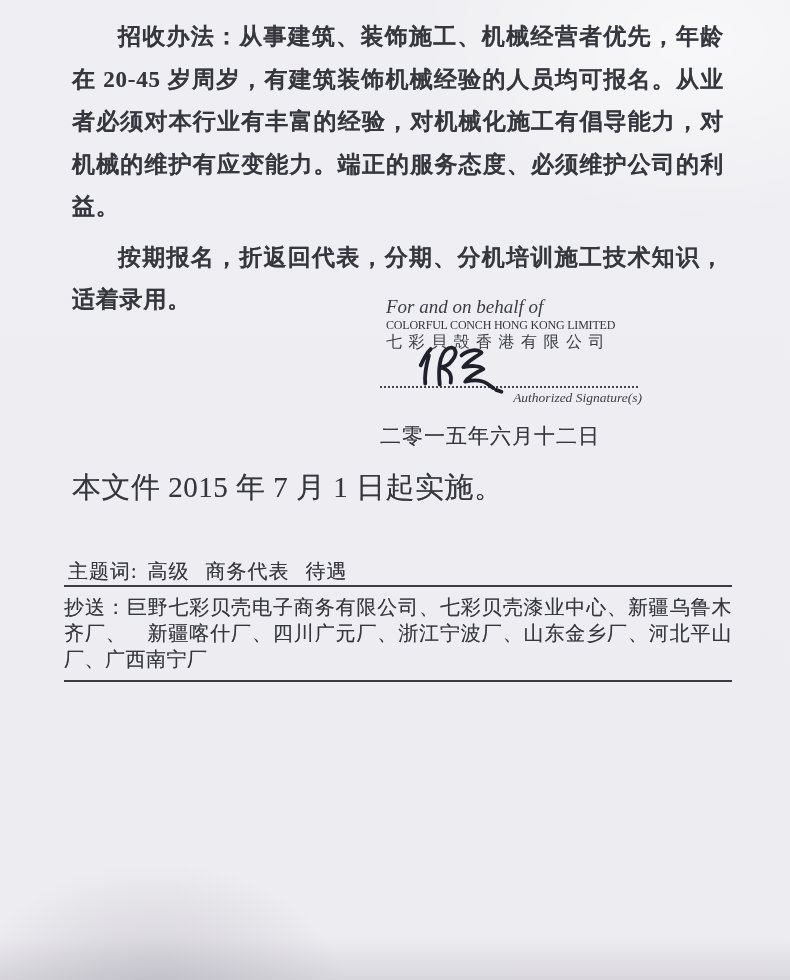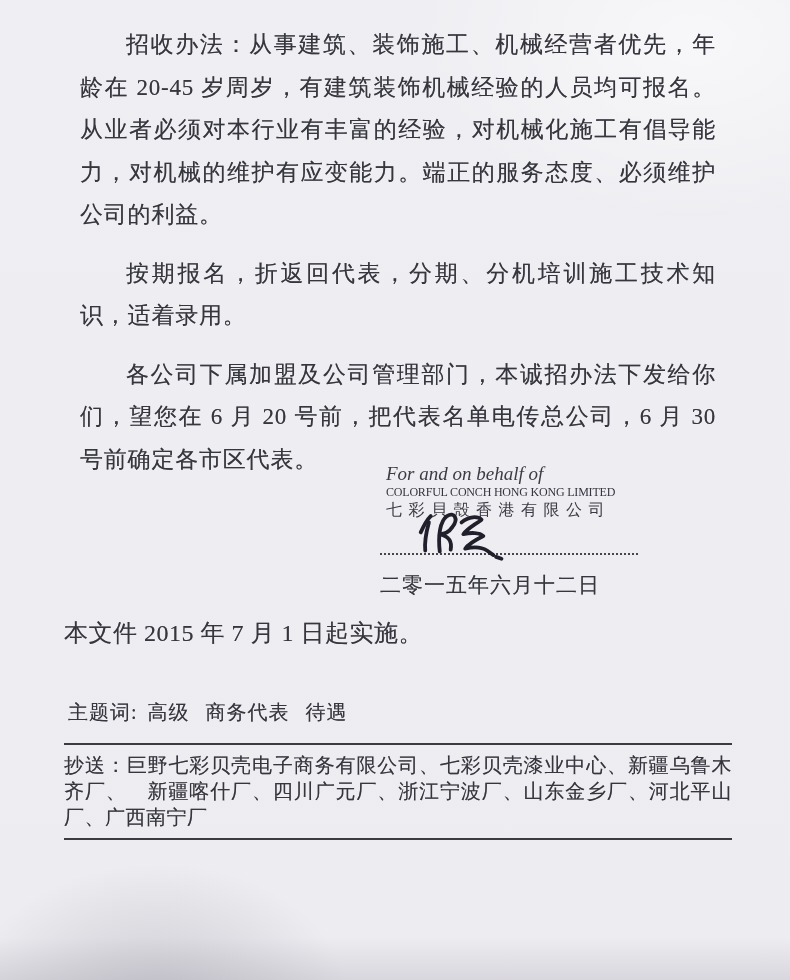--- a/index.html
+++ b/index.html
@@ -12,27 +12,28 @@
     position:relative;width:790px;height:980px;
     color:#36363e;
     background:
       radial-gradient(ellipse 280px 200px at 20% 102%, rgba(152,149,162,.38), rgba(152,149,162,0) 68%),
       linear-gradient(to top, rgba(168,165,177,.30), rgba(168,165,177,0) 42px),
       radial-gradient(ellipse 400px 260px at 88% 4%, rgba(255,255,255,.55), rgba(255,255,255,0) 70%),
       linear-gradient(#efeef2,#edecf0);
   }
   .content{padding:8px 58px 0 64px;}
   .body-text p{
-    margin:16px;
+    margin:8px;
     text-indent:2em;
     font-size:23px;
     line-height:42.5px;
     letter-spacing:.8px;
     text-align:justify;
     text-shadow:0 0 .6px rgba(54,54,62,.55);
+    font-weight:bold;
   }
   
   .sig-block{
     width:256px;
     margin:-34px 90px 0 auto;
     position:relative;
     line-height:1.18;
   }
   .sig-pre{font-style:italic;font-size:19px;color:#3c3c46;}
   .sig-en{font-size:12px;letter-spacing:-.2px;white-space:nowrap;color:#34343e;}
@@ -44,28 +45,29 @@
   }
   .sig-scrawl{position:absolute;left:28px;bottom:-12px;overflow:visible;}
   .sig-caption{font-style:italic;font-size:13.5px;text-align:right;margin-top:2px;color:#3c3c46;}
   .date-cn{
     width:256px;margin:16px 96px 0 auto;
     font-size:21px;letter-spacing:1px;white-space:nowrap;
     padding-left:14px;
     text-shadow:0 0 .6px rgba(54,54,62,.5);
   }
   .effective{
-    margin-top:18px;font-size:24px;letter-spacing:.5px;
+    margin-top:18px;font-size:29px;letter-spacing:.5px;
     text-shadow:0 0 .6px rgba(54,54,62,.5);
+    margin-left:8px;
   }
   
   .subject-row{
     margin-top:50px;
     font-size:20px;letter-spacing:1px;
-    padding:0 0 17px 4px;
+    padding:0 0 0 4px;
     border-bottom:2px solid rgba(43,43,51,.92);
     text-shadow:0 0 .5px rgba(54,54,62,.5);
   }
   .subject-row .kw{margin-left:10px;word-spacing:10px;}
   .cc-row{
     font-size:20px;line-height:26px;letter-spacing:.5px;
     padding:7px 0 8px 0;
     border-bottom:2px solid rgba(43,43,51,.92);
     text-align:justify;
     text-shadow:0 0 .5px rgba(54,54,62,.5);
@@ -73,38 +75,38 @@
 </style>
 </head>
 <body>
 
 <div class="page">
   <div class="content">
 
     <div class="body-text">
       <p>招收办法：从事建筑、装饰施工、机械经营者优先，年龄在 20-45 岁周岁，有建筑装饰机械经验的人员均可报名。从业者必须对本行业有丰富的经验，对机械化施工有倡导能力，对机械的维护有应变能力。端正的服务态度、必须维护公司的利益。</p>
       <p>按期报名，折返回代表，分期、分机培训施工技术知识，适着录用。</p>
-      <p>各公司下属加盟及公司管理部门，本诚招办法下发给你们，望您在 6 月 20 号前，把代表名单电传总公司，6 月 30 号前确定各市区代表。</p>
     </div>
 
     <div class="sig-block">
       <div class="sig-pre">For and on behalf of</div>
       <div class="sig-en">COLORFUL CONCH HONG KONG LIMITED</div>
       <div class="sig-cn">七彩貝殼香港有限公司</div>
       <div class="sig-line">
         <svg class="sig-scrawl" width="118" height="58" viewBox="0 0 130 60" xmlns="http://www.w3.org/2000/svg">
           <g fill="none" stroke="#20202c" stroke-width="4.2" stroke-linecap="round" stroke-linejoin="round">
             <path d="M14,26 C18,17 22,11 25,8"></path>
             <path d="M19,46 C18,37 20,26 23,15"></path>
             <path d="M35,47 C33,30 35,14 43,8 C51,3 56,11 49,20 C45,26 39,28 35,28 C43,30 49,34 47,45"></path>
             <path d="M59,15 C67,8 77,8 81,12 C73,18 65,22 61,28 C69,26 79,26 83,30 C75,34 67,38 63,44 C71,42 81,42 87,46 C90,48 92,50 94,51"></path>
             <path d="M97,53 l6,2"></path>
           </g>
         </svg>
       </div>
+      <div class="sig-caption">Authorized Signature(s)</div>
     </div>
 
     <div class="date-cn">二零一五年六月十二日</div>
 
     <div class="effective">本文件 2015 年 7 月 1 日起实施。</div>
 
     <div class="subject-row">
       <span>主题词:</span><span class="kw">高级 商务代表  待遇</span>
     </div>
 

